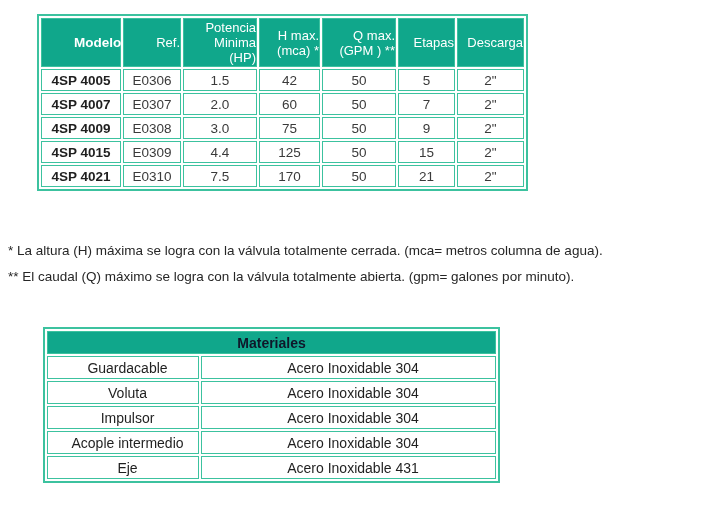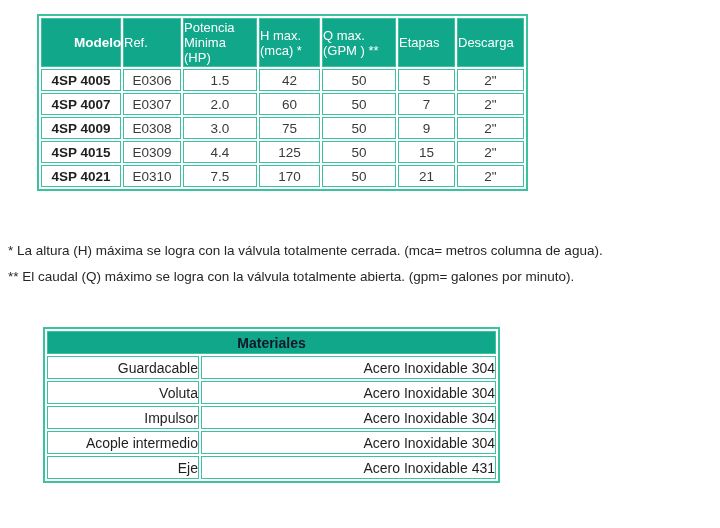--- a/index.html
+++ b/index.html
@@ -27,21 +27,21 @@
     table-layout: fixed;
     background: #fff;
   }
   table.pump-table th {
     background: var(--header-bg);
     color: #ffffff;
     font-size: 13px;
     font-weight: normal;
     line-height: 15px;
     white-space: pre-line;
-    text-align: left;
+    text-align: right;
     vertical-align: middle;
     height: 46px;
     border: 1px solid var(--table-border);
     padding: 1px 0;
   }
   table.pump-table th.col-modelo { font-weight: bold; font-size: 13.5px; padding-left: 32px; }
   table.pump-table td {
     border: 1px solid var(--table-border);
     background: #ffffff;
     color: var(--body-text);
@@ -86,21 +86,21 @@
     text-align: center;
     vertical-align: middle;
     height: 23px;
     border: 1px solid var(--table-border);
   }
   table.materials-table td {
     border: 1px solid var(--table-border);
     background: #ffffff;
     color: var(--dark-text);
     font-size: 14px;
-    text-align: right;
+    text-align: center;
     vertical-align: middle;
     height: 23px;
     padding: 0 0 0 9px;
   }
 </style>
 </head>
 <body>
 
 <div class="page">
 

